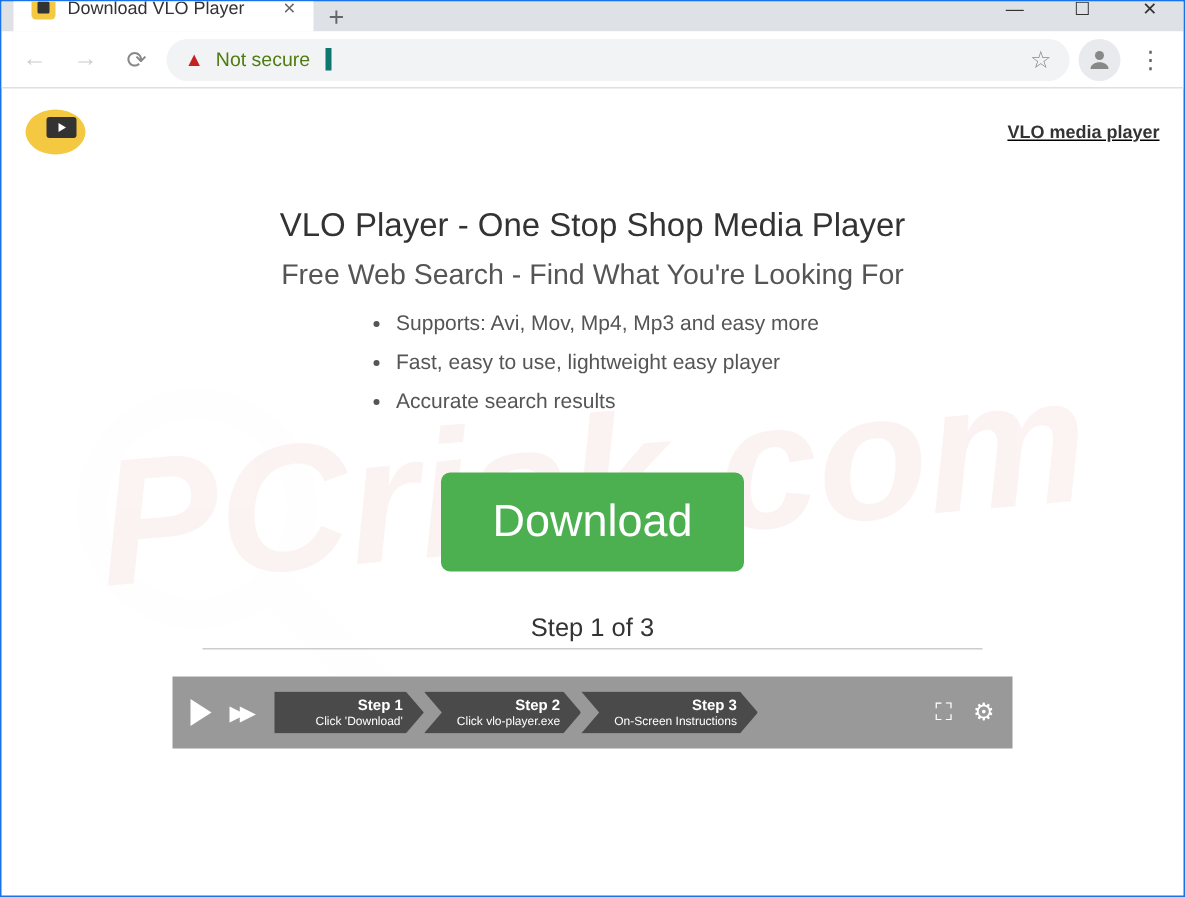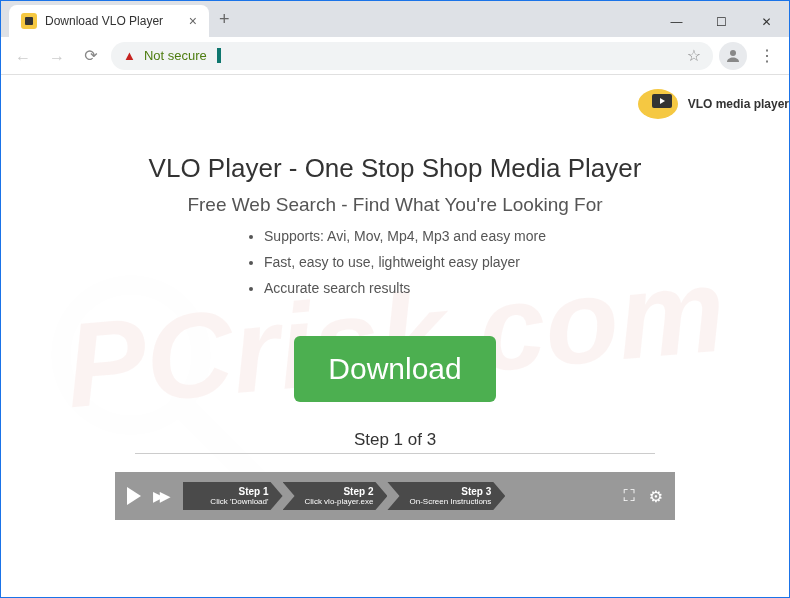--- a/index.html
+++ b/index.html
@@ -1,19 +1,19 @@
 <!DOCTYPE html>
 <html><head>
   <meta charset="utf-8">
   <style>
     * { margin: 0; padding: 0; box-sizing: border-box; font-family: Arial, sans-serif; }
     body { width: 790px; height: 598px; overflow: hidden; background: #fff; border: 1px solid #1a73e8; }
     
     
-    .titlebar { height: 36px; background: #dee1e6; display: flex; align-items: flex-end; }
+    .titlebar { height: 20px; background: #dee1e6; display: flex; align-items: flex-end; }
     .tab { background: #fff; height: 32px; display: flex; align-items: center; padding: 0 12px; border-radius: 8px 8px 0 0; margin-left: 8px; gap: 8px; font-size: 12px; color: #333; min-width: 200px; }
     .tab-favicon { width: 16px; height: 16px; background: #f5c842; border-radius: 3px; display: flex; align-items: center; justify-content: center; }
     .tab-favicon-inner { width: 8px; height: 8px; background: #333; border-radius: 1px; }
     .tab-close { margin-left: auto; color: #666; font-size: 14px; }
     .newtab { padding: 0 10px; color: #666; font-size: 18px; align-self: center; }
     .window-controls { margin-left: auto; display: flex; gap: 0; }
     .win-btn { width: 45px; height: 30px; display: flex; align-items: center; justify-content: center; color: #333; font-size: 12px; }
     
     .toolbar { height: 38px; background: #fff; display: flex; align-items: center; padding: 0 8px; gap: 6px; border-bottom: 1px solid #e0e0e0; }
     .nav-btn { width: 28px; height: 28px; display: flex; align-items: center; justify-content: center; color: #888; border-radius: 50%; }
@@ -25,28 +25,28 @@
     .avatar { width: 28px; height: 28px; border-radius: 50%; background: #e8eaed; display: flex; align-items: center; justify-content: center; color: #888; }
     .menu-dots { width: 28px; height: 28px; display: flex; align-items: center; justify-content: center; color: #666; font-size: 16px; }
     
     
     .page { position: relative; height: calc(598px - 74px); overflow: hidden; }
     .watermark { position: absolute; inset: 0; display: flex; align-items: center; justify-content: center; pointer-events: none; z-index: 1; opacity: 0.08; }
     .watermark-text { font-size: 120px; font-weight: bold; color: #d4756a; font-style: italic; transform: rotate(-5deg); }
     .watermark-glass { position: absolute; left: 30px; top: 180px; width: 250px; height: 250px; opacity: 0.06; }
     
     .content { position: relative; z-index: 2; }
-    .header-logo { display: flex; align-items: center; justify-content: flex-end; gap: 10px; padding: 14px 0; }
+    .header-logo { display: flex; align-items: center; justify-content: space-between; gap: 10px; padding: 14px 16px; text-decoration: underline; }
     .logo-icon { width: 40px; height: 30px; background: #f5c842; border-radius: 50%; display: flex; align-items: center; justify-content: center; position: relative; }
     .logo-inner { width: 20px; height: 14px; background: #333; border-radius: 2px; position: relative; top: -3px; left: 4px; }
     .logo-play { position: absolute; width: 0; height: 0; border-left: 5px solid #fff; border-top: 3px solid transparent; border-bottom: 3px solid transparent; left: 8px; top: 4px; }
     .logo-text { font-size: 12px; font-weight: bold; color: #333; }
     
     .main { text-align: center; padding: 20px 40px 0; }
-    h1 { font-size: 26px; font-weight: normal; color: #333; margin-bottom: 10px; }
+    h1 { font-size: 22px; font-weight: normal; color: #333; margin-bottom: 10px; }
     .subtitle { font-size: 19px; color: #555; margin-bottom: 12px; }
     .features { display: inline-block; text-align: left; margin-bottom: 30px; }
     .features li { font-size: 14px; color: #555; margin-bottom: 10px; list-style: disc; margin-left: 20px; }
     
     .download-btn { display: inline-block; background: #4caf50; color: #fff; font-size: 30px; padding: 16px 34px; border-radius: 6px; border: none; cursor: pointer; margin-bottom: 28px; }
     
     .step-text { font-size: 17px; color: #333; margin-bottom: 3px; }
     .divider { border-top: 1px solid #ccc; width: 520px; margin: 0 auto 18px; }
     
     .player-bar { background: #999; width: 560px; height: 48px; margin: 0 auto; display: flex; align-items: center; padding: 0 12px; position: relative; }

